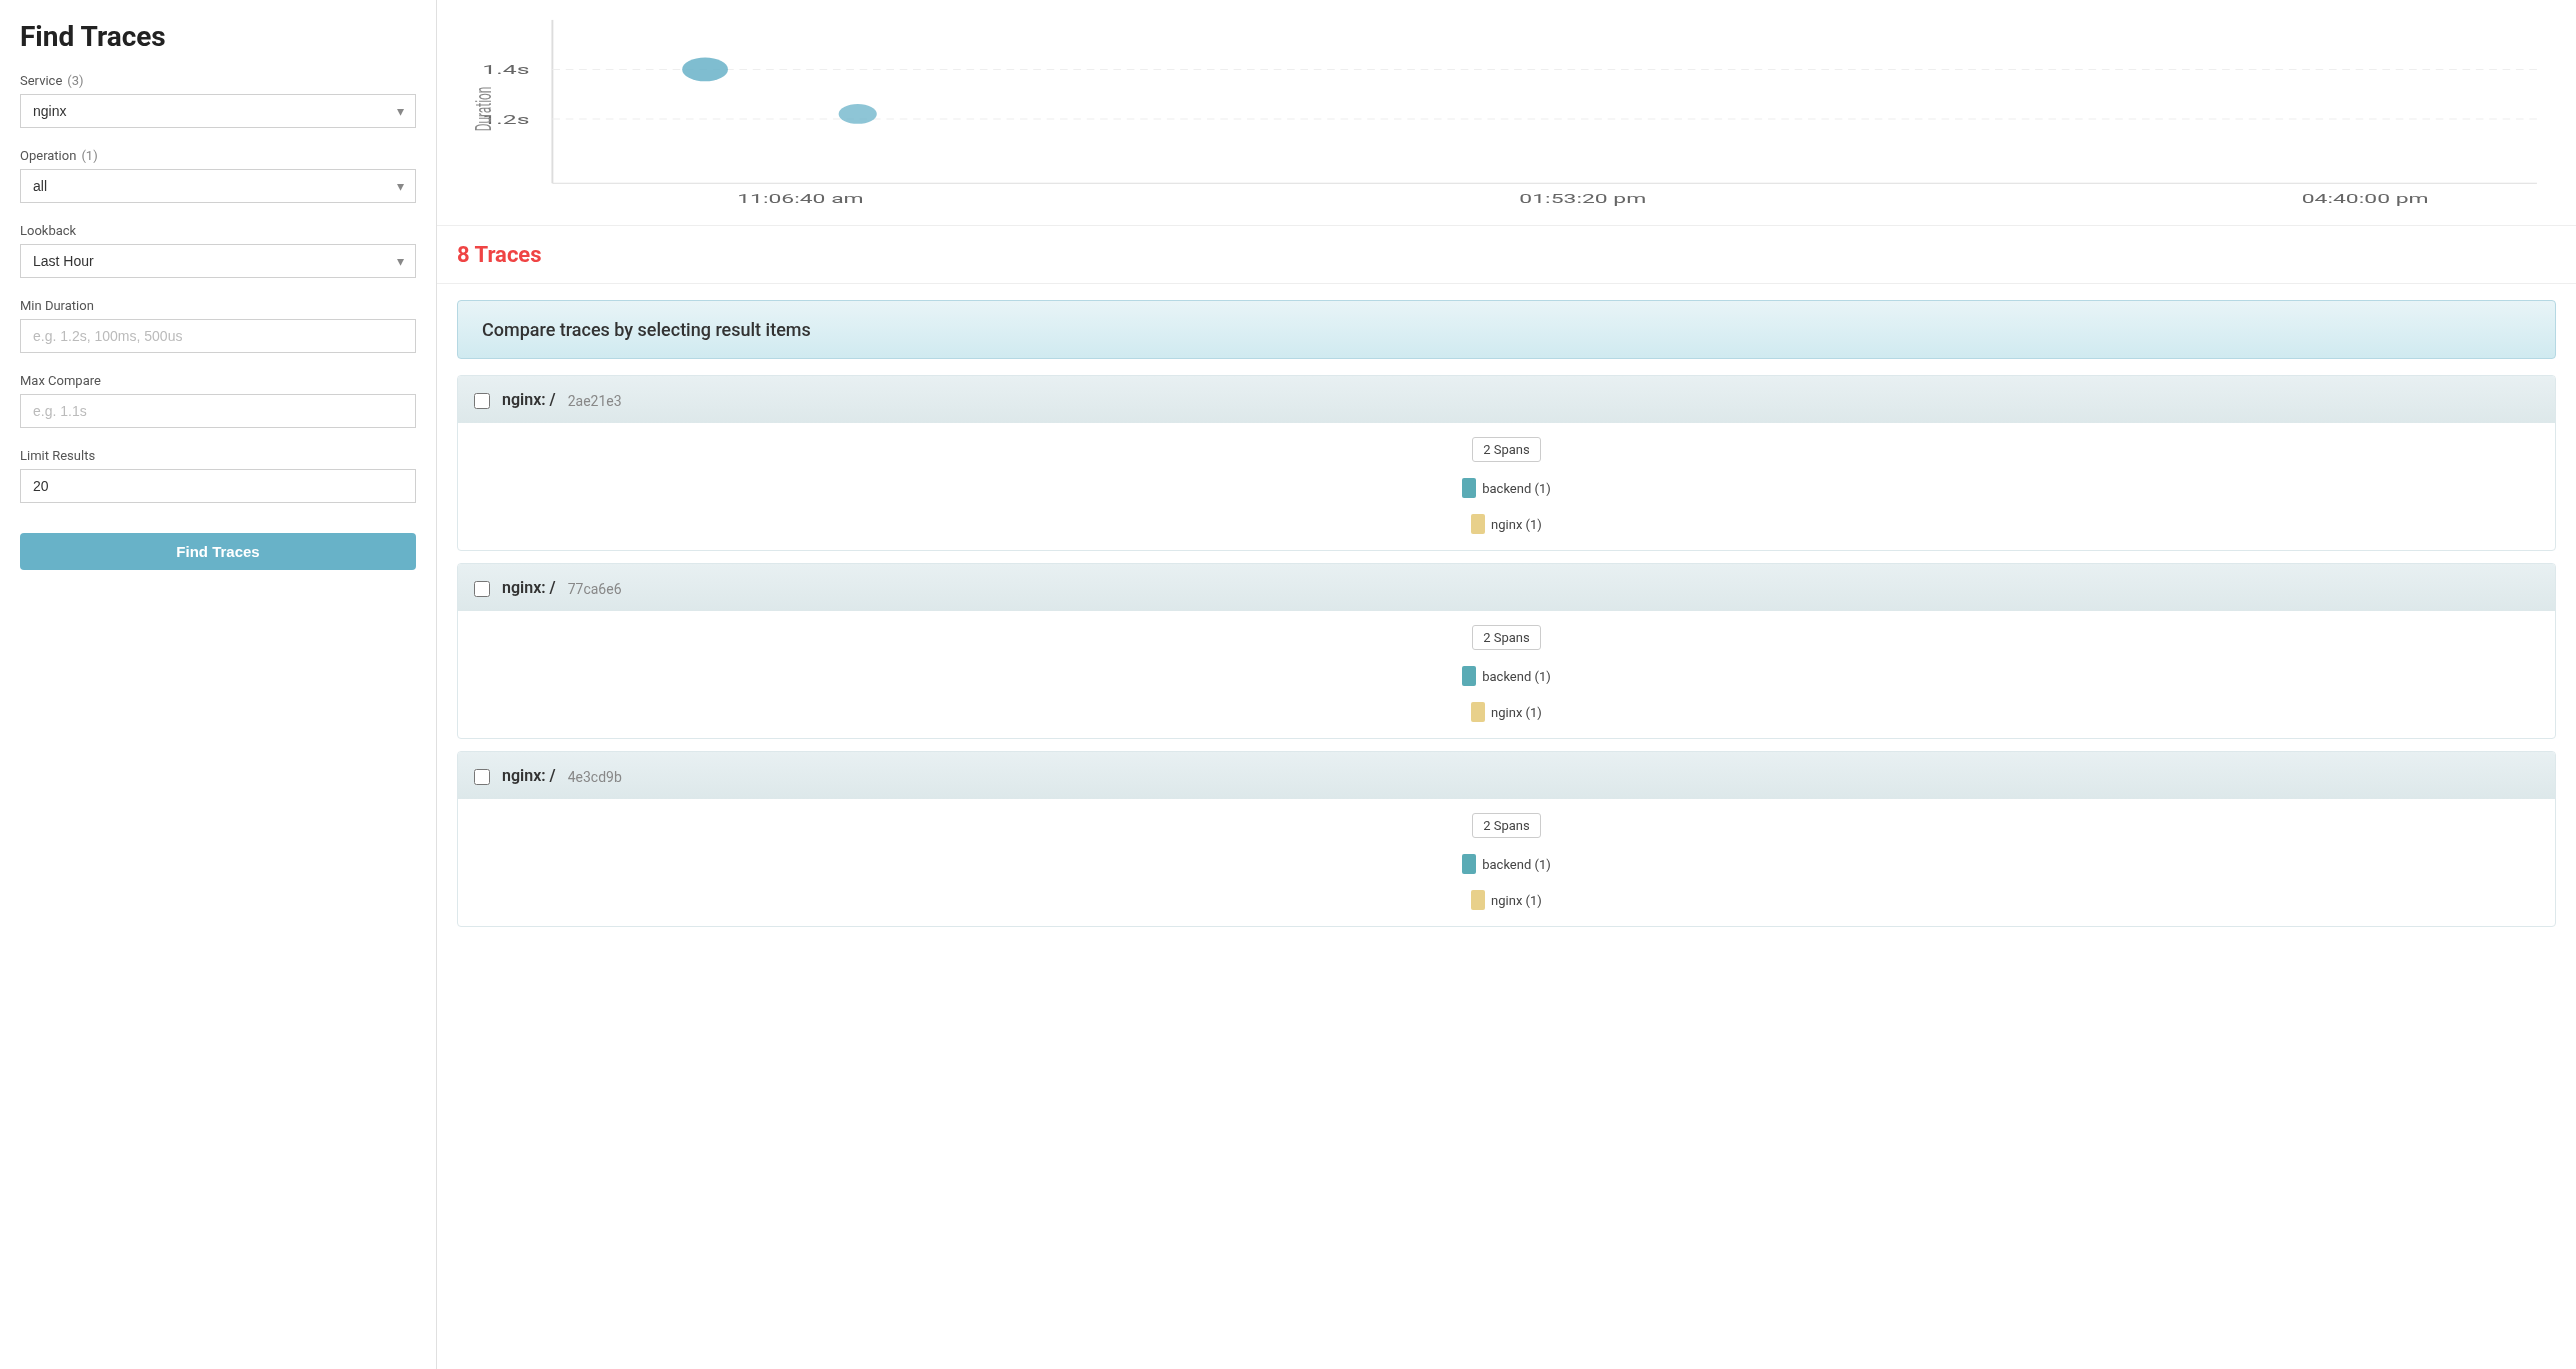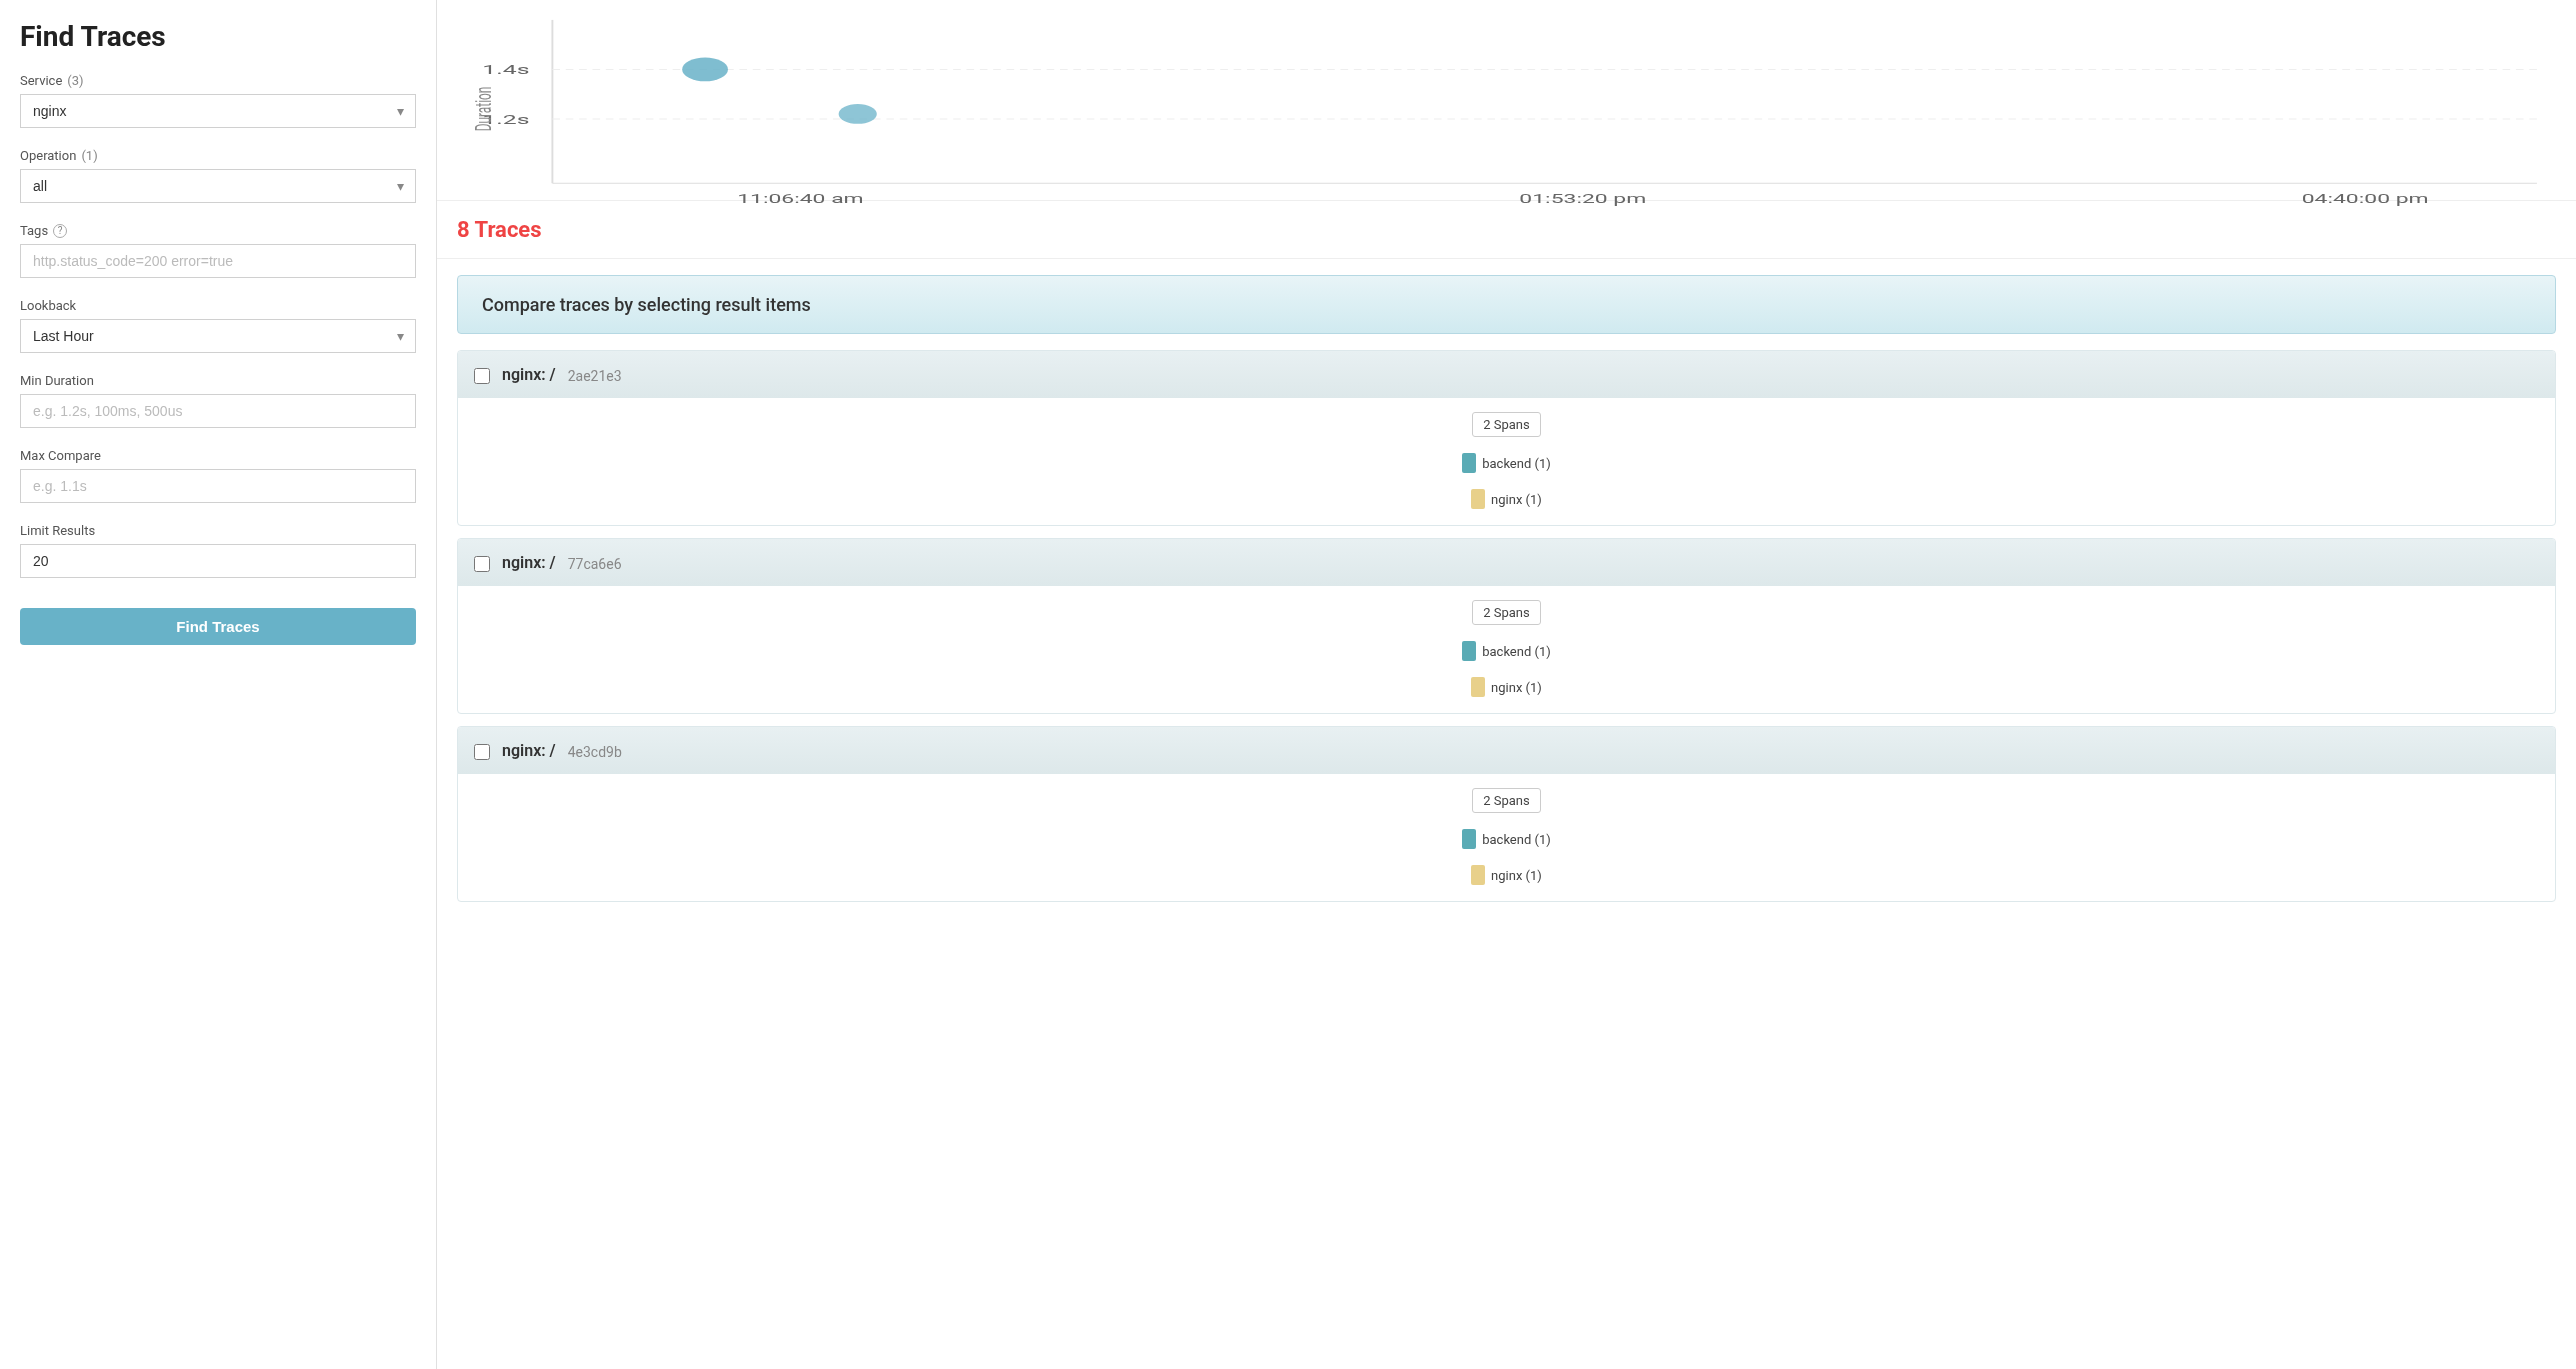--- a/index.html
+++ b/index.html
@@ -90,21 +90,21 @@
       overflow-y: auto;
       background: #fff;
       padding: 0;
     }
 
     
     .chart-area {
       padding: 10px 20px 10px 20px;
       border-bottom: 1px solid #eee;
       background: #fff;
-      height: 201px;
+      height: 226px;
       position: relative;
     }
     .chart-svg {
       width: 100%;
       height: 198px;
       display: block;
     }
 
     
     .traces-count-bar {
@@ -214,27 +214,20 @@
       <span class="count">(1)</span>
     </div>
     <div class="select-wrapper">
       <select class="form-select">
         <option>all</option>
       </select>
     </div>
   </div>
 
   
-  <div class="form-group">
-    <div class="field-label">
-      <span>Tags</span>
-      <span class="help-icon">?</span>
-    </div>
-    <input class="form-input" type="text" placeholder="http.status_code=200 error=true" style="">
-  </div>
 
   
   <div class="form-group">
     <div class="field-label">Lookback</div>
     <div class="select-wrapper">
       <select class="form-select">
         <option>Last Hour</option>
       </select>
     </div>
   </div>

